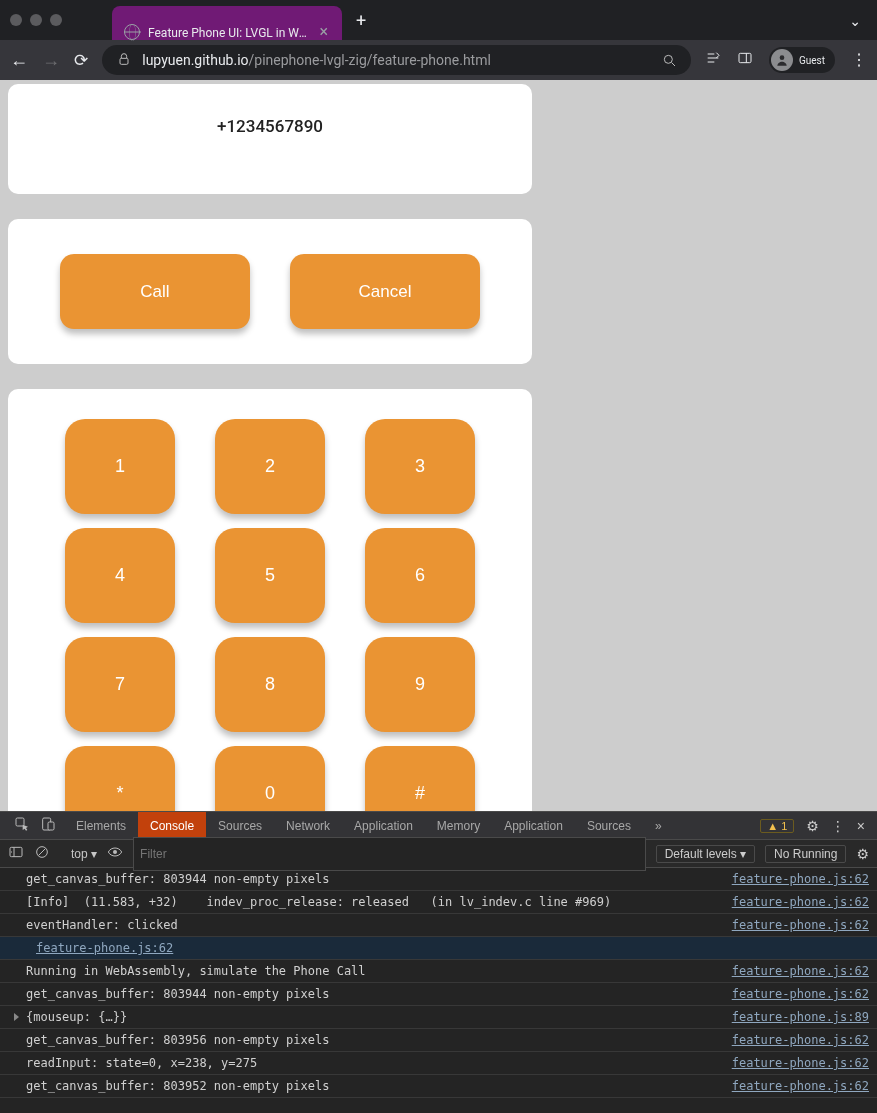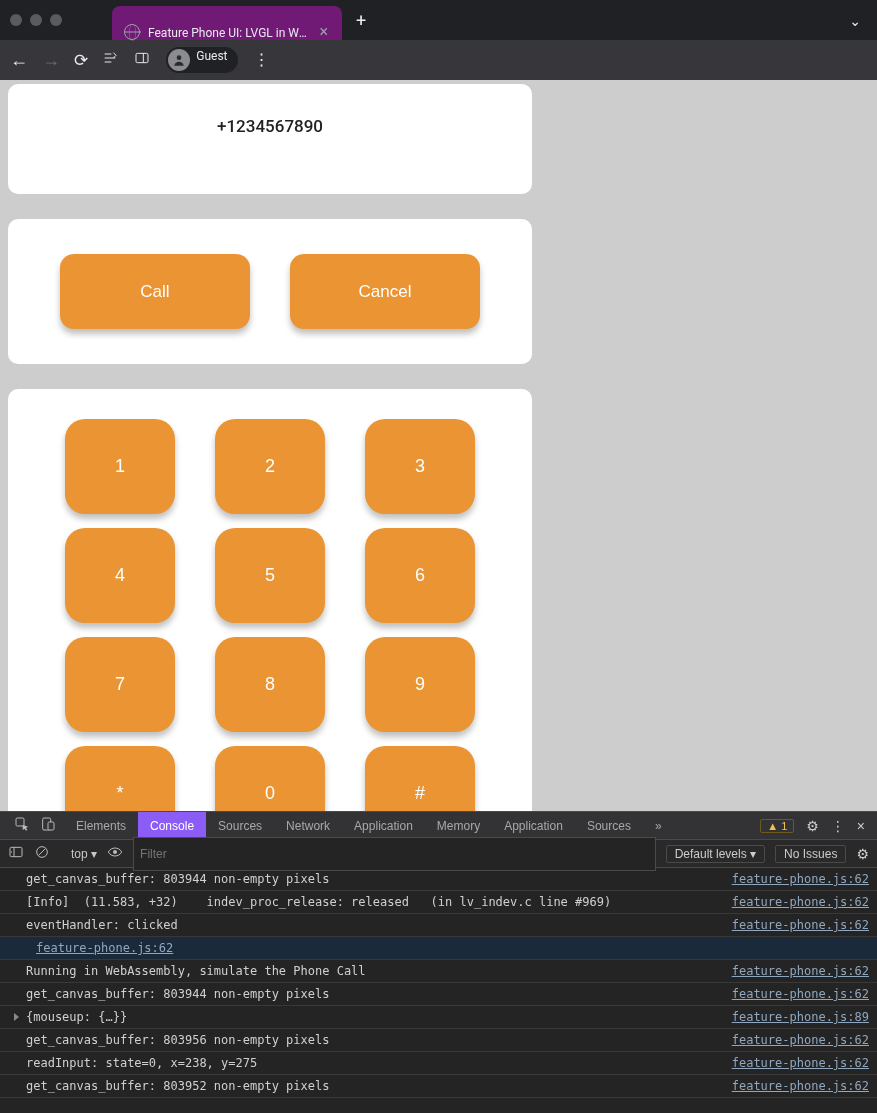--- a/index.html
+++ b/index.html
@@ -86,23 +86,23 @@
     gap: 10px;
     color: #e8eaed;
     font-size: 14px;
   }
   .lock { color: #9aa0a6; font-size: 12px; }
   .url .host { color: #e8eaed; }
   .url .path { color: #9a9b9e; }
   .omni-right { margin-left: auto; color: #9aa0a6; display:flex; align-items:center;}
   .toolbar-icons { display: flex; gap: 16px; align-items: center; color: #e8eaed; }
   .guest-chip {
-    display: flex; gap: 6px;
+    display: flex; align-items: center; gap: 6px;
     background: #202124; border-radius: 14px; padding: 2px 10px 2px 2px;
-    color: #e8eaed; font-size: 12px;
+    color: #e8eaed; font-size: 10px;
   }
   .avatar { width: 22px; height: 22px; border-radius: 50%; background: #8b8c8f; display:flex; align-items:center; justify-content:center; }
   .avatar svg { width: 14px; height: 14px; fill: #2b2b2e; }
   .kebab { letter-spacing: 0; line-height: 1; font-size: 16px;}
   
   
   .viewport {
     height: 731px;
     display: flex;
     background: #cdcdcd;
@@ -172,21 +172,21 @@
     background: #333336;
     border-bottom: 1px solid #4a4a4a;
     display: flex; align-items: center;
     padding: 0 6px;
     gap: 0;
     font-family: -apple-system, sans-serif;
     font-size: 12px;
   }
   .dt-inspect { display:flex; gap:10px; padding: 0 8px; color:#aaa;}
   .dt-tab { padding: 0 12px; height: 28px; display:flex; align-items:center; color: #a8a8a8; cursor:pointer;}
-  .dt-tab.active { background: #8b5cf6; color: #fff; }
+  .dt-tab.active { background: #c2410c; color: #fff; }
   .dt-tabs-right { margin-left: auto; display:flex; align-items:center; gap: 12px; padding-right: 6px; color:#ccc;}
   .warn-chip { border:1px solid #6b5b1f; color:#f2c14e; padding: 0 6px; border-radius:2px; font-size:11px;}
   .dt-gear, .dt-kebab, .dt-close { cursor:pointer; font-size: 14px; }
   
   .dt-toolbar {
     height: 28px;
     border-bottom: 1px solid #4a4a4a;
     display:flex; align-items:center;
     padding: 0 8px; gap: 10px;
     font-family: -apple-system, sans-serif;
@@ -237,20 +237,37 @@
     </div>
     <span class="new-tab">+</span>
     <div class="tab-right">
       <span class="chevron">⌄</span>
     </div>
   </div>
   <div class="addr-bar">
     <span class="nav-arrow">←</span>
     <span class="nav-arrow disabled">→</span>
     <span class="nav-arrow reload">⟳</span>
+    <div class="omnibox">
+      <span class="lock">
+        <svg class="icon-svg" viewBox="0 0 24 24">
+            <rect x="6" y="11" width="12" height="9" rx="2"></rect>
+            <path d="M8 11V8a4 4 0 0 1 8 0v3"></path>
+          </svg>
+      </span>
+      <span class="url">
+        <span class="host">lupyuen.github.io</span><span class="path">/pinephone-lvgl-zig/feature-phone.html</span>
+      </span>
+      <span class="omni-right">
+        <svg class="icon-svg" viewBox="0 0 24 24">
+            <circle cx="11" cy="11" r="6"></circle>
+            <path d="M21 21l-5-5"></path>
+          </svg>
+      </span>
+    </div>
     <div class="toolbar-icons">
       <span>
         <svg class="icon-svg" viewBox="0 0 24 24">
             <path d="M4 6h10M4 12h16M4 18h10"></path>
             <path d="M17 4l4 4-4 4"></path>
           </svg>
       </span>
       <span>
         <svg class="icon-svg" viewBox="0 0 24 24">
             <rect x="3" y="5" width="18" height="14" rx="2"></rect>
@@ -351,21 +368,21 @@
     </span>
     <span class="ctx">top ▾</span>
     <span>
       <svg class="icon-svg" viewBox="0 0 24 24">
           <circle cx="12" cy="12" r="3" fill="#bbb" stroke="none"></circle>
           <path d="M2 12c2-4 6-6 10-6s8 2 10 6c-2 4-6 6-10 6s-8-2-10-6z"></path>
         </svg>
     </span>
     <input class="dt-filter" placeholder="Filter" style="">
     <span class="dt-pill">Default levels ▾</span>
-    <span class="dt-pill">No Issues</span>
+    <span class="dt-pill">No Running</span>
     <span class="dt-gear">⚙</span>
   </div>
   <div class="dt-logs" id="dt-logs">
       <div class="log-row">
         <span class="log-msg">get_canvas_buffer: 803944 non-empty pixels</span>
         <span class="log-src">feature-phone.js:62</span>
       </div>
       <div class="log-row">
         <span class="log-msg">[Info]  (11.583, +32)    indev_proc_release: released   (in lv_indev.c line #969)</span>
         <span class="log-src">feature-phone.js:62</span>

